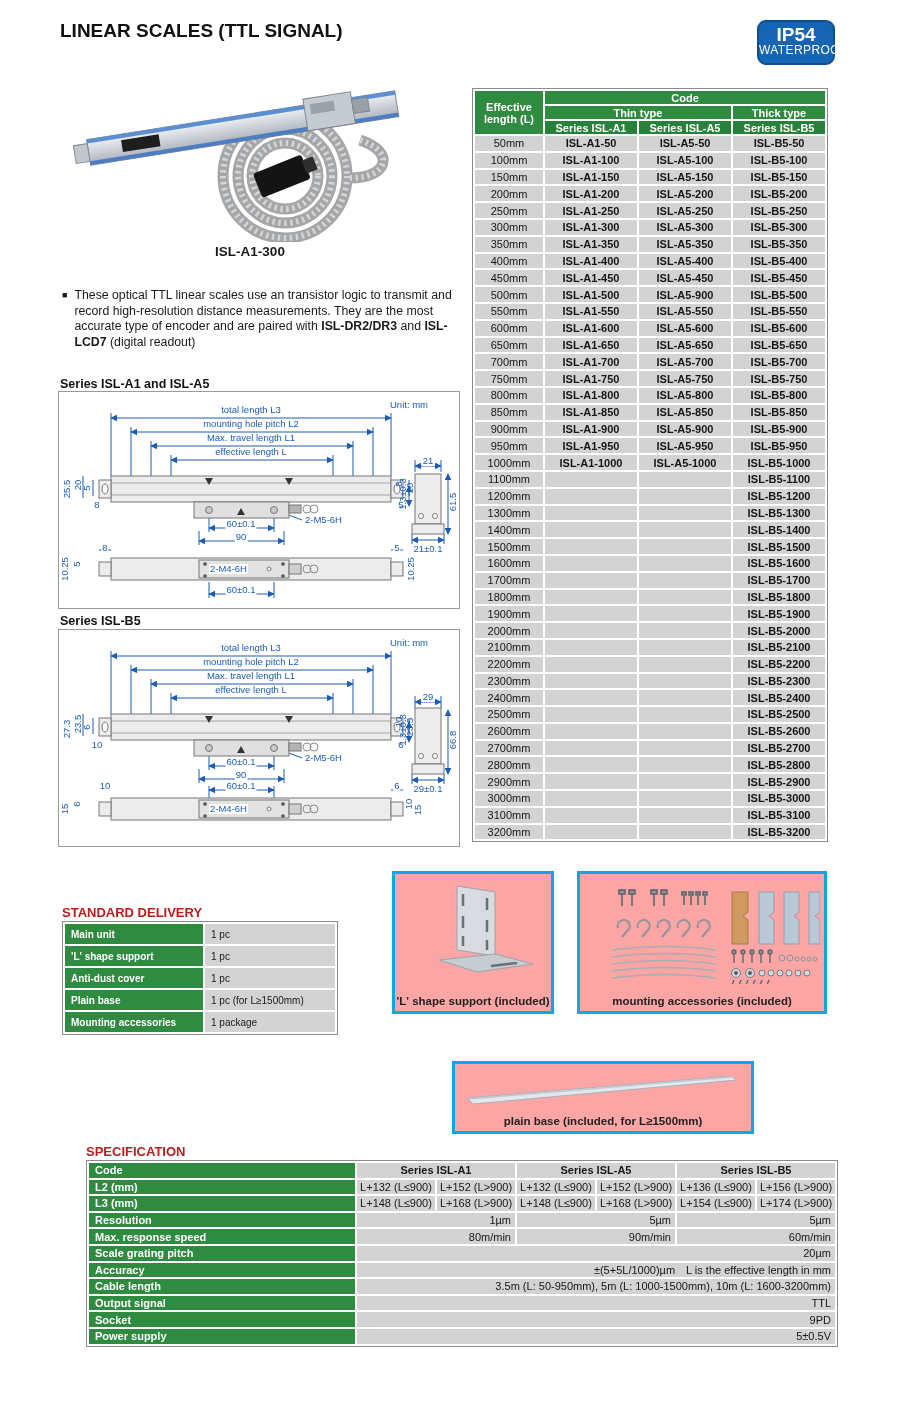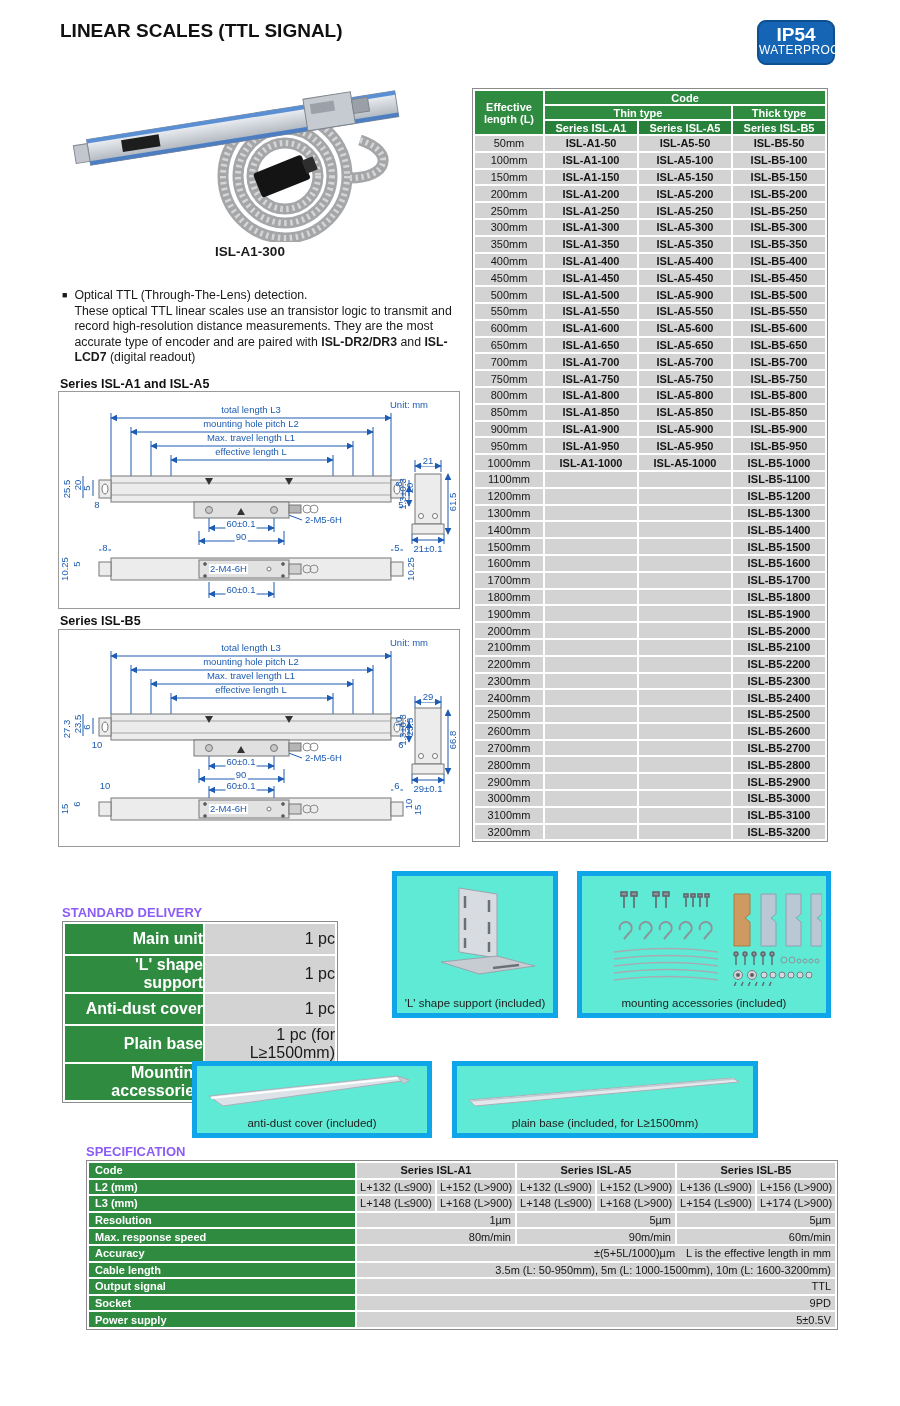--- a/index.html
+++ b/index.html
@@ -28,27 +28,27 @@
   .dlabel.rot{transform:translate(-50%,-50%) rotate(-90deg);background:transparent;}
   .dlabel.nc{transform:none;}
 
   table{border-collapse:separate;border-spacing:2px;background:#fff;table-layout:fixed;}
   .codes-table{left:472px;top:88px;width:356px;border:1px solid #8b8b8b;}
   .codes-table th{font-size:11px;color:#fff;font-weight:bold;height:13px;padding:0;text-align:center;}
   .g1{background:#2f8b40;} .g2{background:#27813a;}
   .codes-table td{background:#d3d3d3;font-size:11px;height:14.8px;padding:0;text-align:center;color:#161616;}
   .codes-table td.code{font-weight:bold;}
 
-  .sec-title{font-weight:bold;font-size:13px;color:#8b5cf6;}
+  .sec-title{font-weight:bold;font-size:13px;color:#b91c1c;}
   .delivery{left:62px;top:921px;width:276px;border:1px solid #8b8b8b;}
-  .delivery td{height:30px;font-size:16px;padding:0 0 0 6px;text-align:right;}
+  .delivery td{height:20px;font-size:10px;padding:0 0 0 6px;text-align:left;}
   .delivery td.lbl{background:#2f8b40;color:#fff;font-weight:bold;}
   .delivery td.val{background:#d3d3d3;}
 
-  .imgbox{border:5px solid #0ea5e9;background:#5eead4;}
+  .imgbox{border:3px solid #0ea5e9;background:#fca5a5;font-weight:bold;}
   .imgbox .cap{position:absolute;bottom:4px;left:0;right:0;text-align:center;font-size:11.5px;color:#222;}
 
   .spec-table{left:86px;top:1160px;border:1px solid #8b8b8b;}
   .spec-table td{height:14.6px;font-size:11px;padding:0 4px;}
   .spec-label{background:#2f8b40;color:#fff;font-weight:bold;text-align:left;padding-left:6px !important;}
   .spec-val{background:#d3d3d3;text-align:right;color:#161616;}
   .spec-val.ctr{text-align:center;padding:0;}
   .spec-series{font-weight:bold;}
 </style>
 </head>
@@ -104,21 +104,20 @@
         <rect x="196" y="106" width="52" height="26" rx="3" fill="#141414"></rect>
         <rect x="246" y="112" width="12" height="14" fill="#2e2e2e"></rect>
       </g>
     </svg>
   </div>
   <div class="abs photo-caption">ISL-A1-300</div>
 
   <div class="abs intro">
     <span class="bullet">■</span>
     <div>
-      <div>Optical TTL (Through-The-Lens) detection.</div>
       <div><span>These optical TTL linear scales use an transistor logic to transmit and record high-resolution distance measurements. They are the most accurate type of encoder and are paired with </span><b>ISL-DR2/DR3</b><span> and </span><b>ISL-LCD7</b><span> (digital readout)</span></div>
     </div>
   </div>
 
   <div class="abs diag-title" style="left:60px;top:377px">Series ISL-A1 and ISL-A5</div>
   <div class="abs diagbox" style="left:58px;top:391px">
     <svg width="400" height="216" viewBox="0 0 400 216">
       <g stroke="#1d5cb2" stroke-width="1" fill="none">
         <line x1="52" y1="26" x2="332" y2="26" marker-start="url(#arr)" marker-end="url(#arr)"></line>
         <line x1="72" y1="40" x2="314" y2="40" marker-start="url(#arr)" marker-end="url(#arr)"></line>
@@ -780,28 +779,20 @@
           <line x1="157" y1="102" x2="155" y2="107"></line>
         <line x1="164" y1="102" x2="162" y2="107"></line>
           <line x1="171" y1="102" x2="169" y2="107"></line>
         <line x1="178" y1="102" x2="176" y2="107"></line>
           <line x1="185" y1="102" x2="183" y2="107"></line>
       </g>
     </svg>
     <div class="cap">mounting accessories (included)</div>
   </div>
 
-  <div class="abs imgbox" style="left:192px;top:1061px;width:230px;height:67px">
-    <svg width="222" height="40" style="position:absolute;left:4px;top:4px">
-      <path d="M8,26 L196,6 L208,10 L22,36 Z" fill="#dde2e8" stroke="#a8b0b8"></path>
-      <path d="M10,28 L198,8" stroke="#ffffff" stroke-width="2" fill="none"></path>
-      <path d="M196,6 L203,14 L208,10 Z" fill="#c6cdd5" stroke="#a8b0b8"></path>
-    </svg>
-    <div class="cap">anti-dust cover (included)</div>
-  </div>
 
   <div class="abs imgbox" style="left:452px;top:1061px;width:296px;height:67px">
     <svg width="288" height="40" style="position:absolute;left:4px;top:4px">
       <path d="M8,30 L272,8 L278,12 L14,36 Z" fill="#e4e7ec" stroke="#a8b0b8"></path>
       <path d="M10,31 L273,9" stroke="#c2c8cf" stroke-width="1.5" fill="none"></path>
     </svg>
     <div class="cap">plain base (included, for L≥1500mm)</div>
   </div>
 
   <div class="abs sec-title" style="left:86px;top:1144px">SPECIFICATION</div>
@@ -846,20 +837,24 @@
           <td colspan="2" class="spec-val">5µm</td>
           <td colspan="2" class="spec-val">5µm</td>
         </tr>
         <tr>
           <td class="spec-label">Max. response speed</td>
           <td colspan="2" class="spec-val">80m/min</td>
           <td colspan="2" class="spec-val">90m/min</td>
           <td colspan="2" class="spec-val">60m/min</td>
         </tr>
         <tr>
+          <td class="spec-label">Scale grating pitch</td>
+          <td colspan="6" class="spec-val">20µm</td>
+        </tr>
+        <tr>
           <td class="spec-label">Accuracy</td>
           <td colspan="6" class="spec-val">±(5+5L/1000)µm L is the effective length in mm</td>
         </tr>
         <tr>
           <td class="spec-label">Cable length</td>
           <td colspan="6" class="spec-val">3.5m (L: 50-950mm), 5m (L: 1000-1500mm), 10m (L: 1600-3200mm)</td>
         </tr>
         <tr>
           <td class="spec-label">Output signal</td>
           <td colspan="6" class="spec-val">TTL</td>

